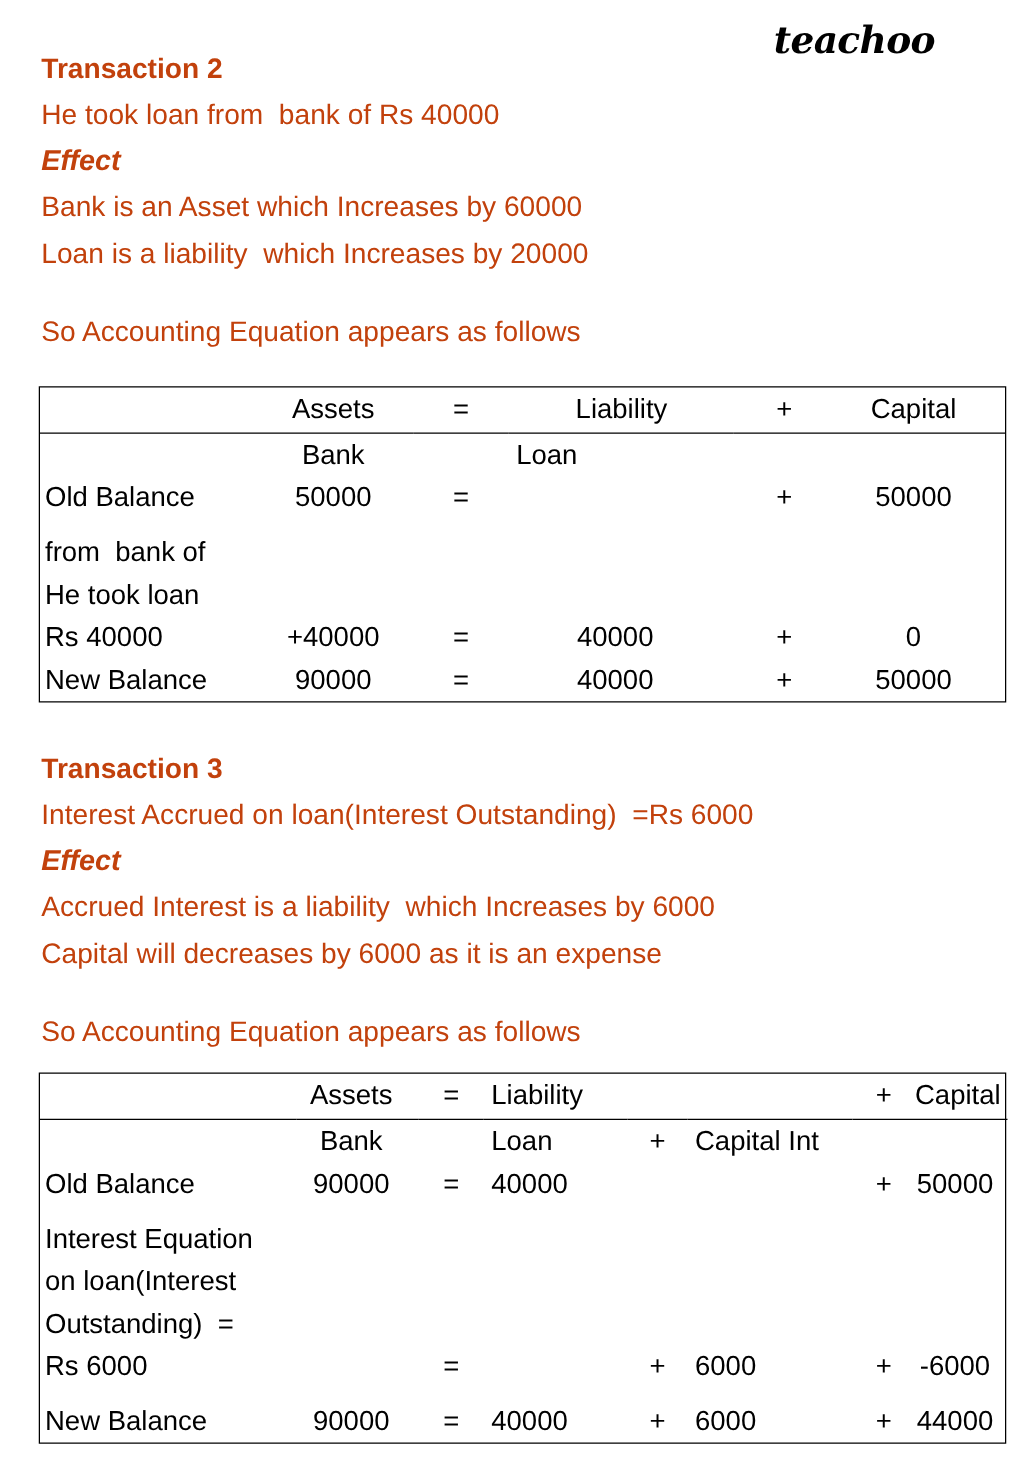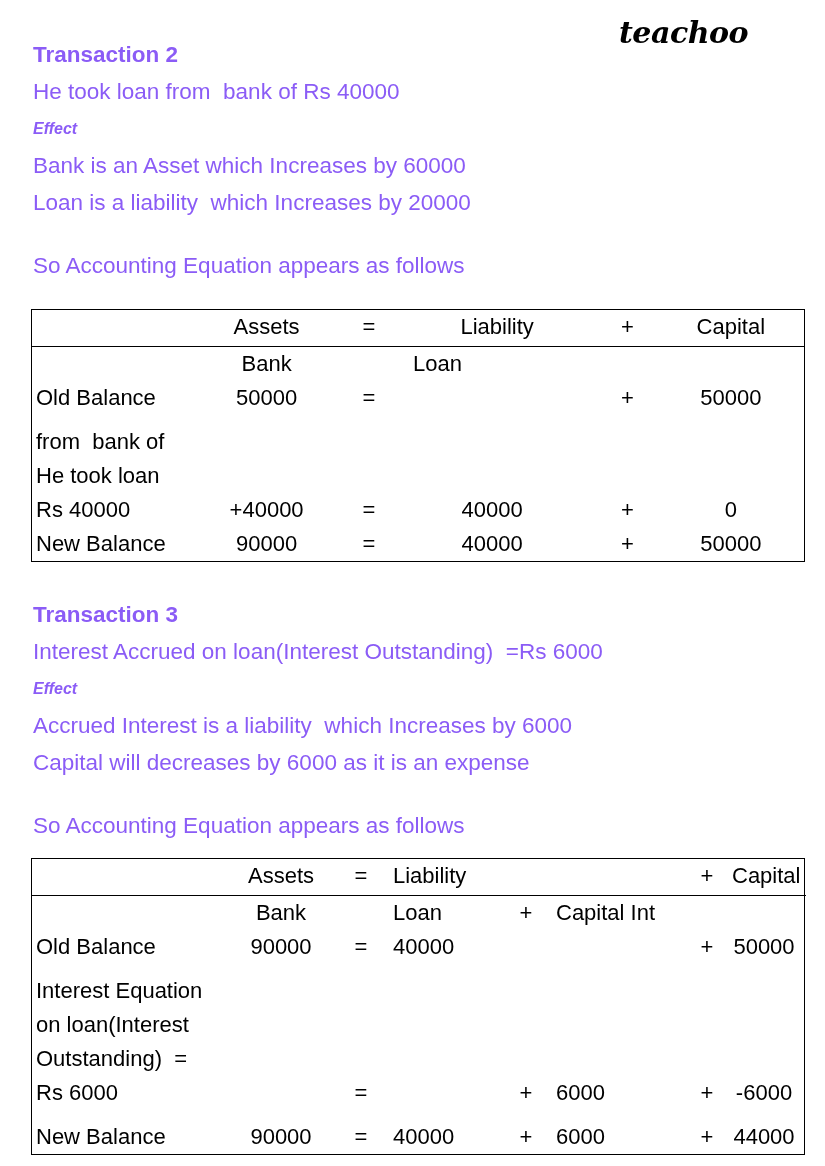--- a/index.html
+++ b/index.html
@@ -41,30 +41,30 @@
   
   .block {
     position: absolute;
     left: 33px;
     right: 20px;
   }
   .line {
     font-size: 22.5px;
     line-height: 37px;
     white-space: pre;
-    color: #8b5cf6;
+    color: #c2410c;
   }
   .line.heading {
     font-weight: bold;
     font-size: 22.5px;
   }
   .line.effect {
     font-weight: bold;
     font-style: italic;
-    font-size: 16px;
+    font-size: 23px;
   }
   .line.spacer {
     height: 26px;
     line-height: 26px;
   }
 
   
   .eqtable {
     position: absolute;
     left: 31px;

